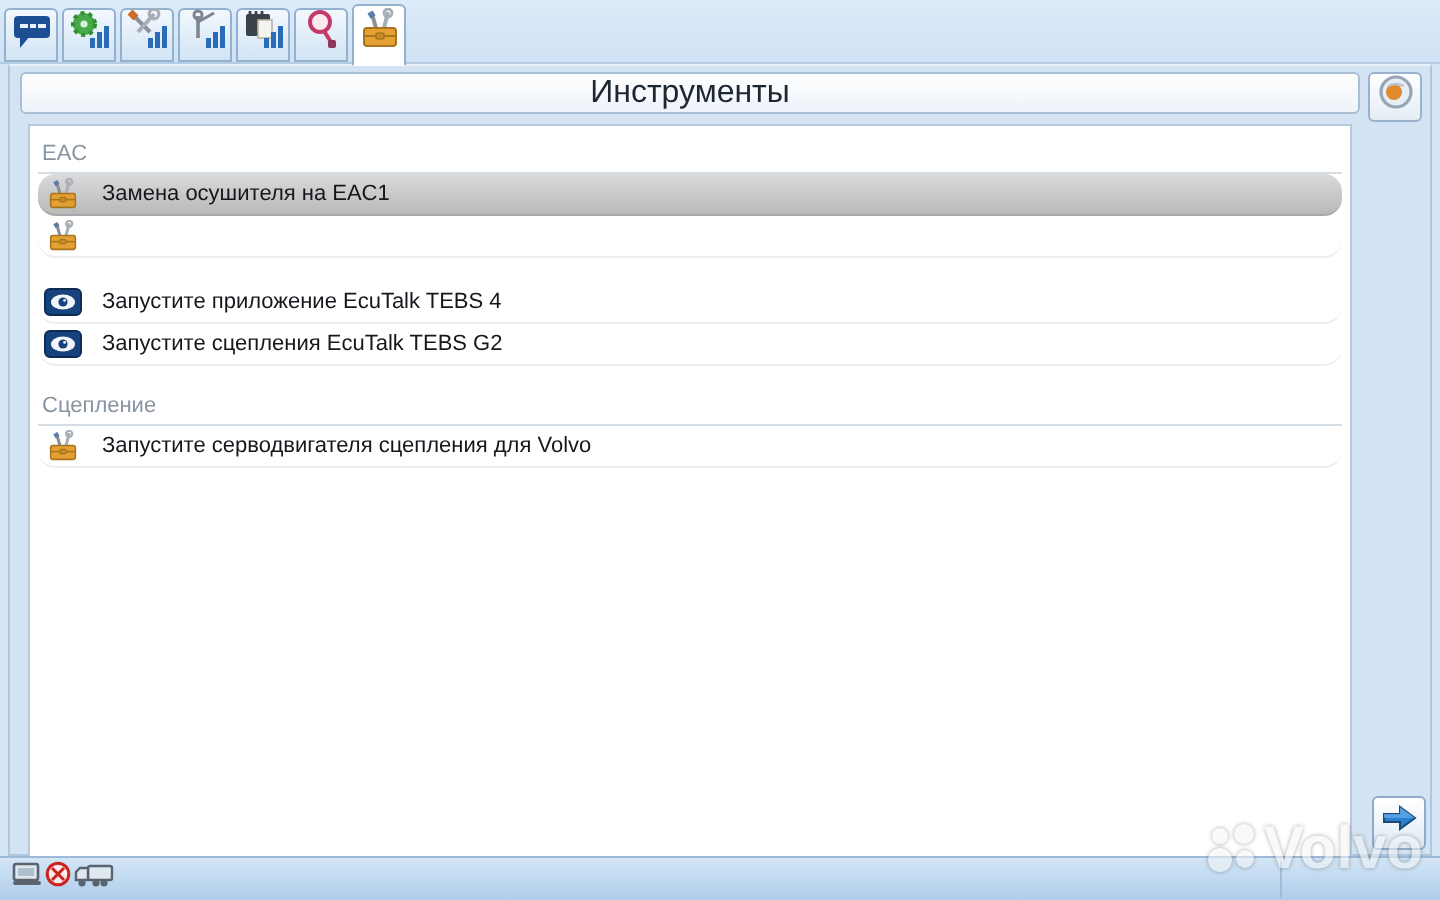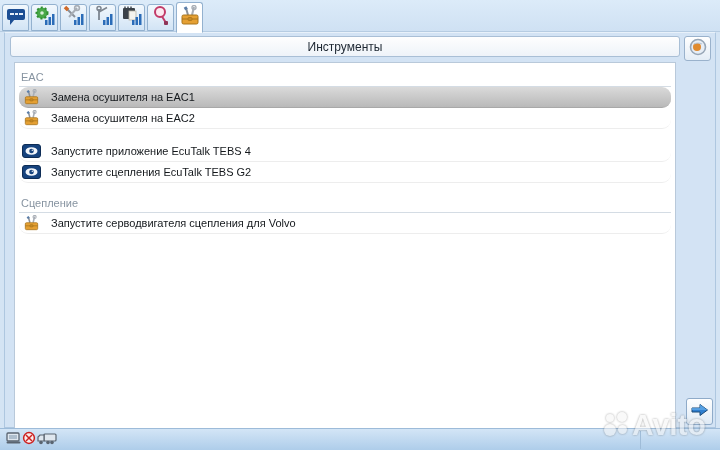--- a/index.html
+++ b/index.html
@@ -30,21 +30,21 @@
   .main-frame{
     position:absolute; left:4px; top:32px; width:712px; height:396px;
     background:#d3e3f4;
     border:1px solid #aec7e0; border-top:1px solid #e8f1fa;
   }
   .header-bar{
     position:absolute; left:5px; top:3px; width:670px; height:21px;
     background:linear-gradient(#fefefe,#eef3f9);
     border:1px solid #a9bfd6; border-radius:3px;
     display:flex; align-items:center; justify-content:center;
-    font-size:12px; color:#1d2732;
+    font-size:16px; color:#1d2732;
   }
   .globe-btn{
     position:absolute; right:4px; top:3px; width:27px; height:25px;
     background:linear-gradient(#ffffff,#e4edf6);
     border:1px solid #9ab2cc; border-radius:3px;
     display:flex; align-items:center; justify-content:center;
     cursor:pointer;
   }
   .content-panel{
     position:absolute; left:9px; top:29px; width:662px; height:416px;
@@ -223,21 +223,20 @@
             <svg width="17" height="17" viewBox="0 0 22 22">
               <line x1="7" y1="3" x2="9" y2="10" stroke="#8a9099" stroke-width="2"></line>
               <line x1="6" y1="2" x2="7.5" y2="4.5" stroke="#5a7da8" stroke-width="3"></line>
               <line x1="15" y1="2" x2="13" y2="10" stroke="#a8aeb6" stroke-width="2"></line>
               <circle cx="15" cy="2.5" r="2" fill="none" stroke="#a8aeb6" stroke-width="1.4"></circle>
               <rect x="3" y="10" width="16" height="9" rx="1.5" fill="#e5a033" stroke="#a8741c" stroke-width="1"></rect>
               <line x1="3" y1="14" x2="19" y2="14" stroke="#a8741c" stroke-width="1"></line>
               <rect x="9" y="12.5" width="4" height="3" rx="1" fill="#c88a24" stroke="#a8741c" stroke-width="0.8"></rect>
             </svg>
           </span>
-          <span class="row-label">Замена осушителя на EAC2</span>
         </div>
       </div>
       <div class="section">
         <div class="tool-row">
           <span class="row-icon">
             <svg width="19" height="14" viewBox="0 0 19 14">
               <rect x="0.5" y="0.5" width="18" height="13" rx="2.5" fill="#16437e" stroke="#0d2c55" stroke-width="1"></rect>
               <ellipse cx="9.5" cy="7" rx="6" ry="3.8" fill="#f2f6fb"></ellipse>
               <circle cx="9.5" cy="7" r="2.3" fill="#16437e"></circle>
               <circle cx="10.3" cy="6.2" r="0.7" fill="#f2f6fb"></circle>
@@ -315,14 +314,14 @@
   <div class="status-sep"></div>
 </div>
 
 <div class="watermark">
   <span class="wm-dots">
     <i style="left:2px;  top:2px;  width:8px;  height:8px;"></i>
     <i style="left:13px; top:0px;  width:10px; height:10px;"></i>
     <i style="left:0px;  top:12px; width:12px; height:12px;"></i>
     <i style="left:14px; top:13px; width:9px;  height:9px;"></i>
   </span>
-  <span class="wm-text">Avito</span>
+  <span class="wm-text">Volvo</span>
 </div>
 
 </body></html>

